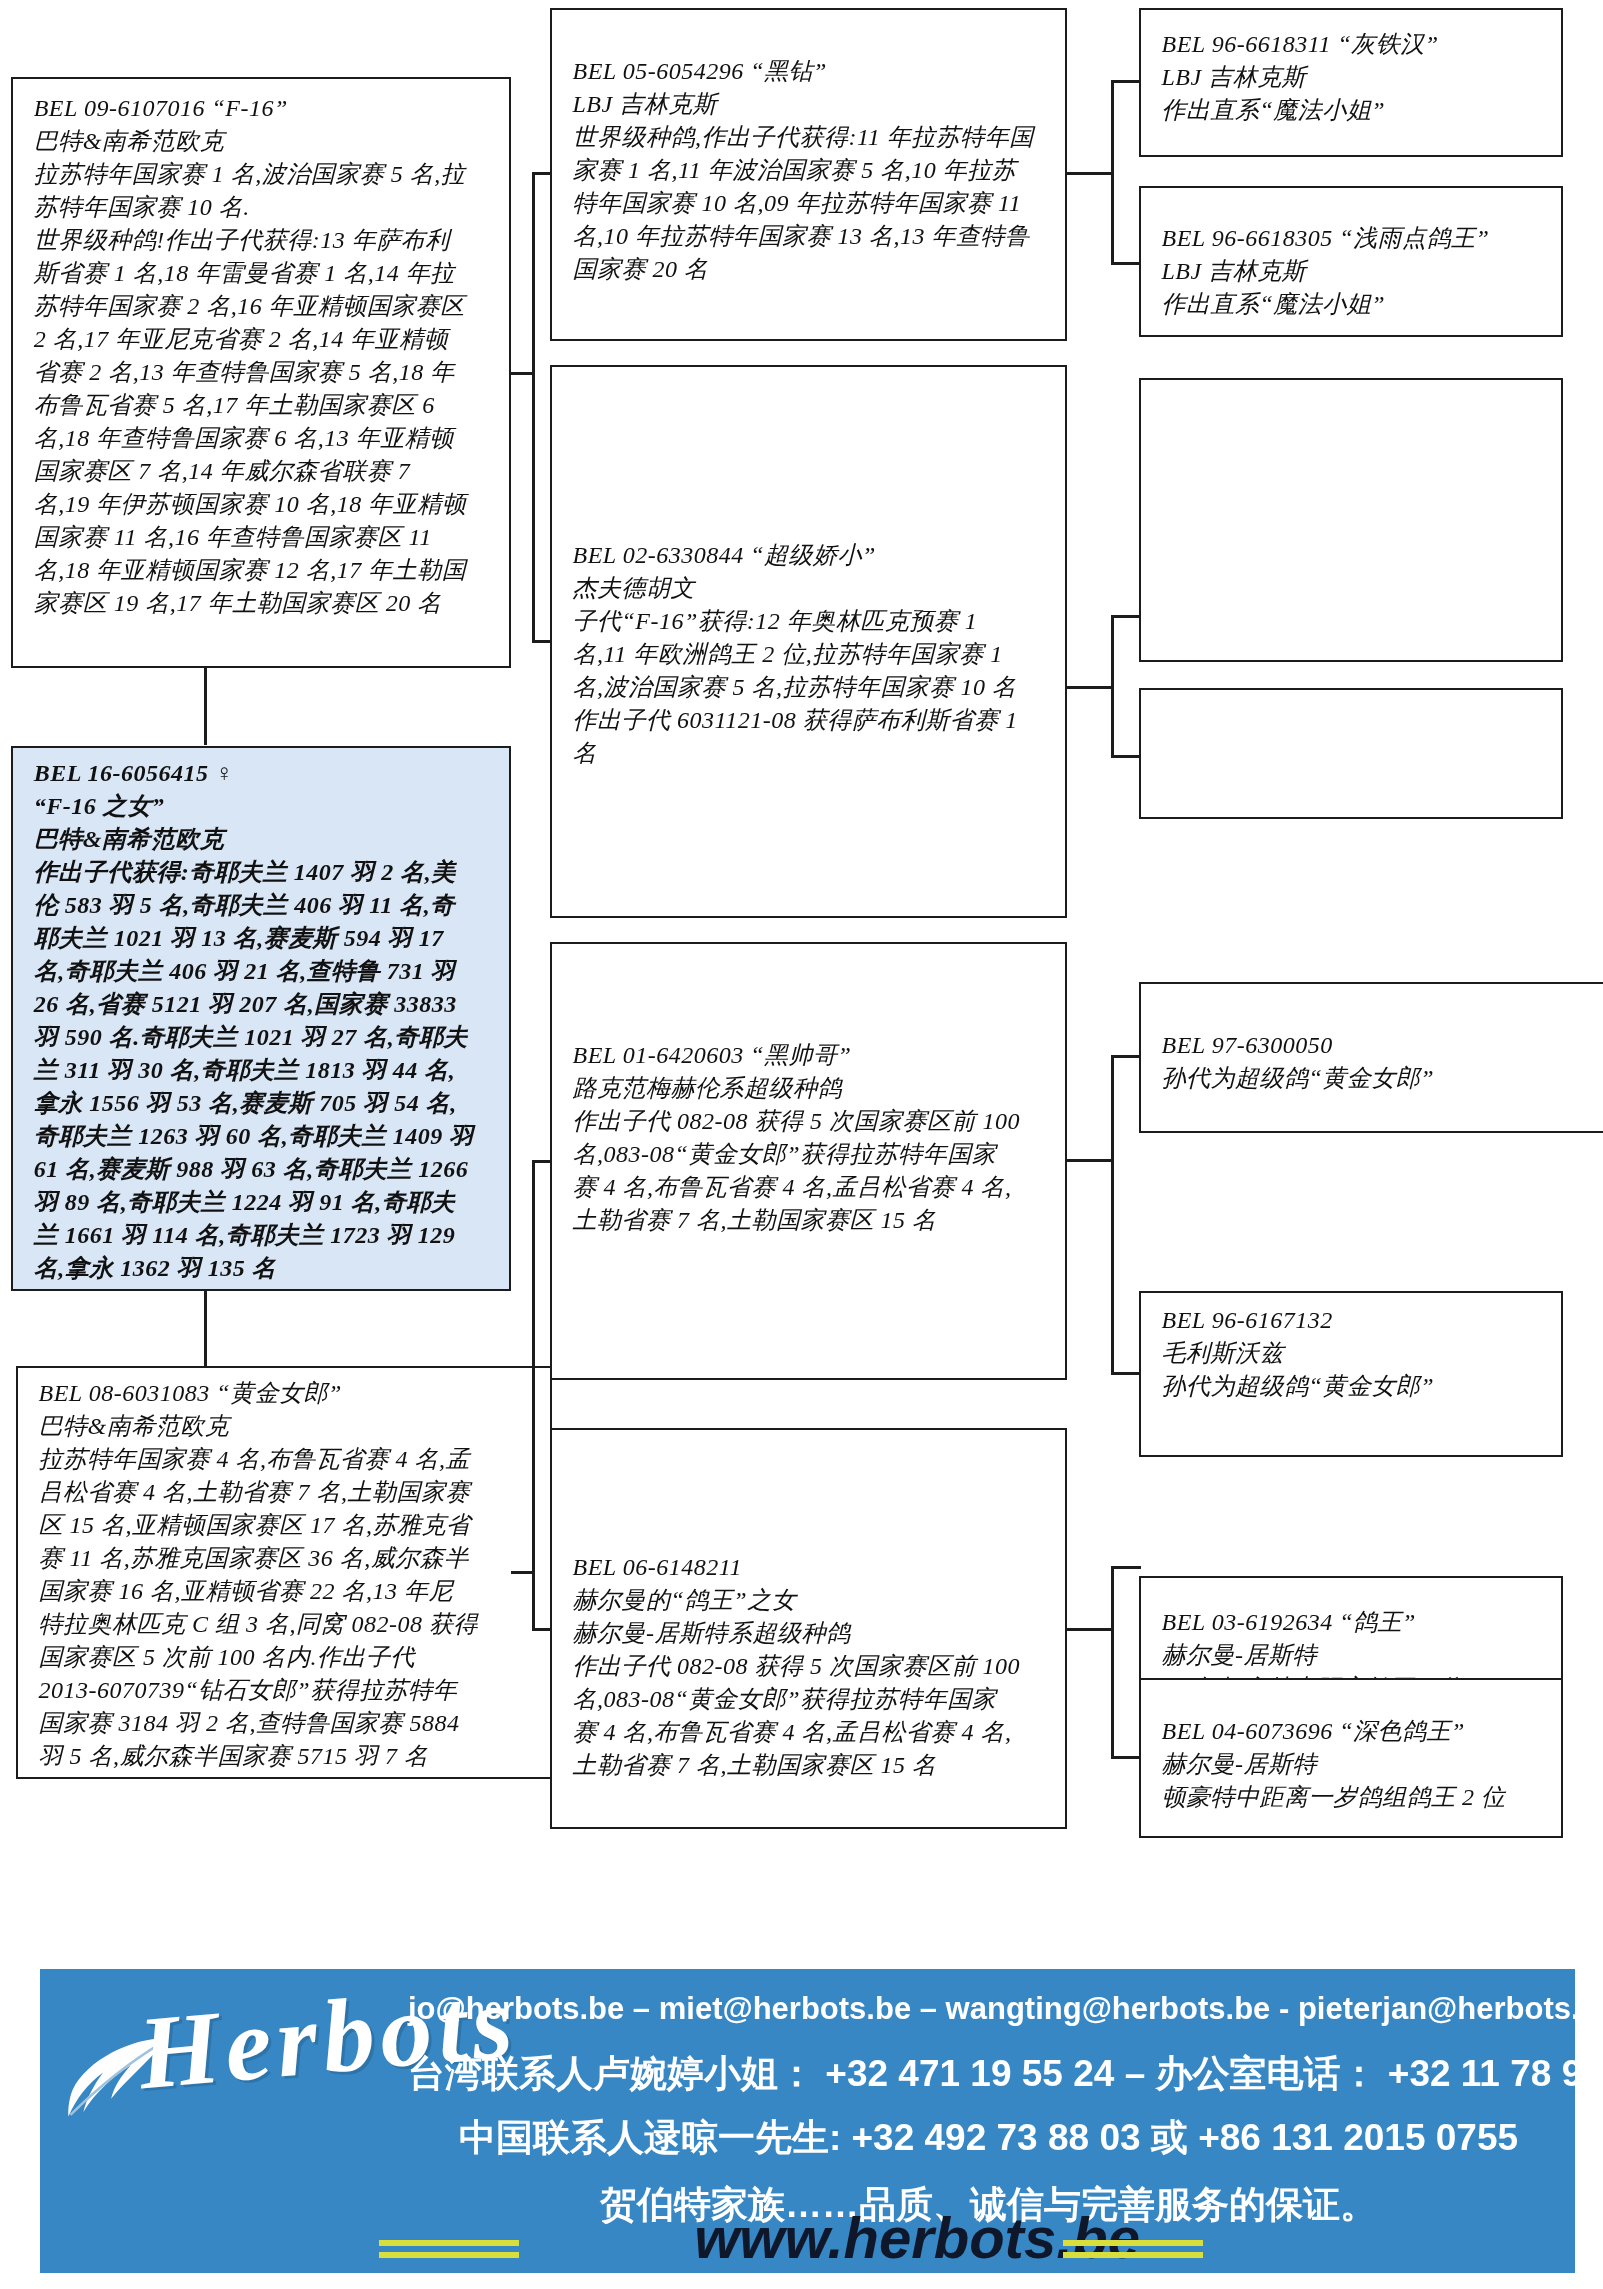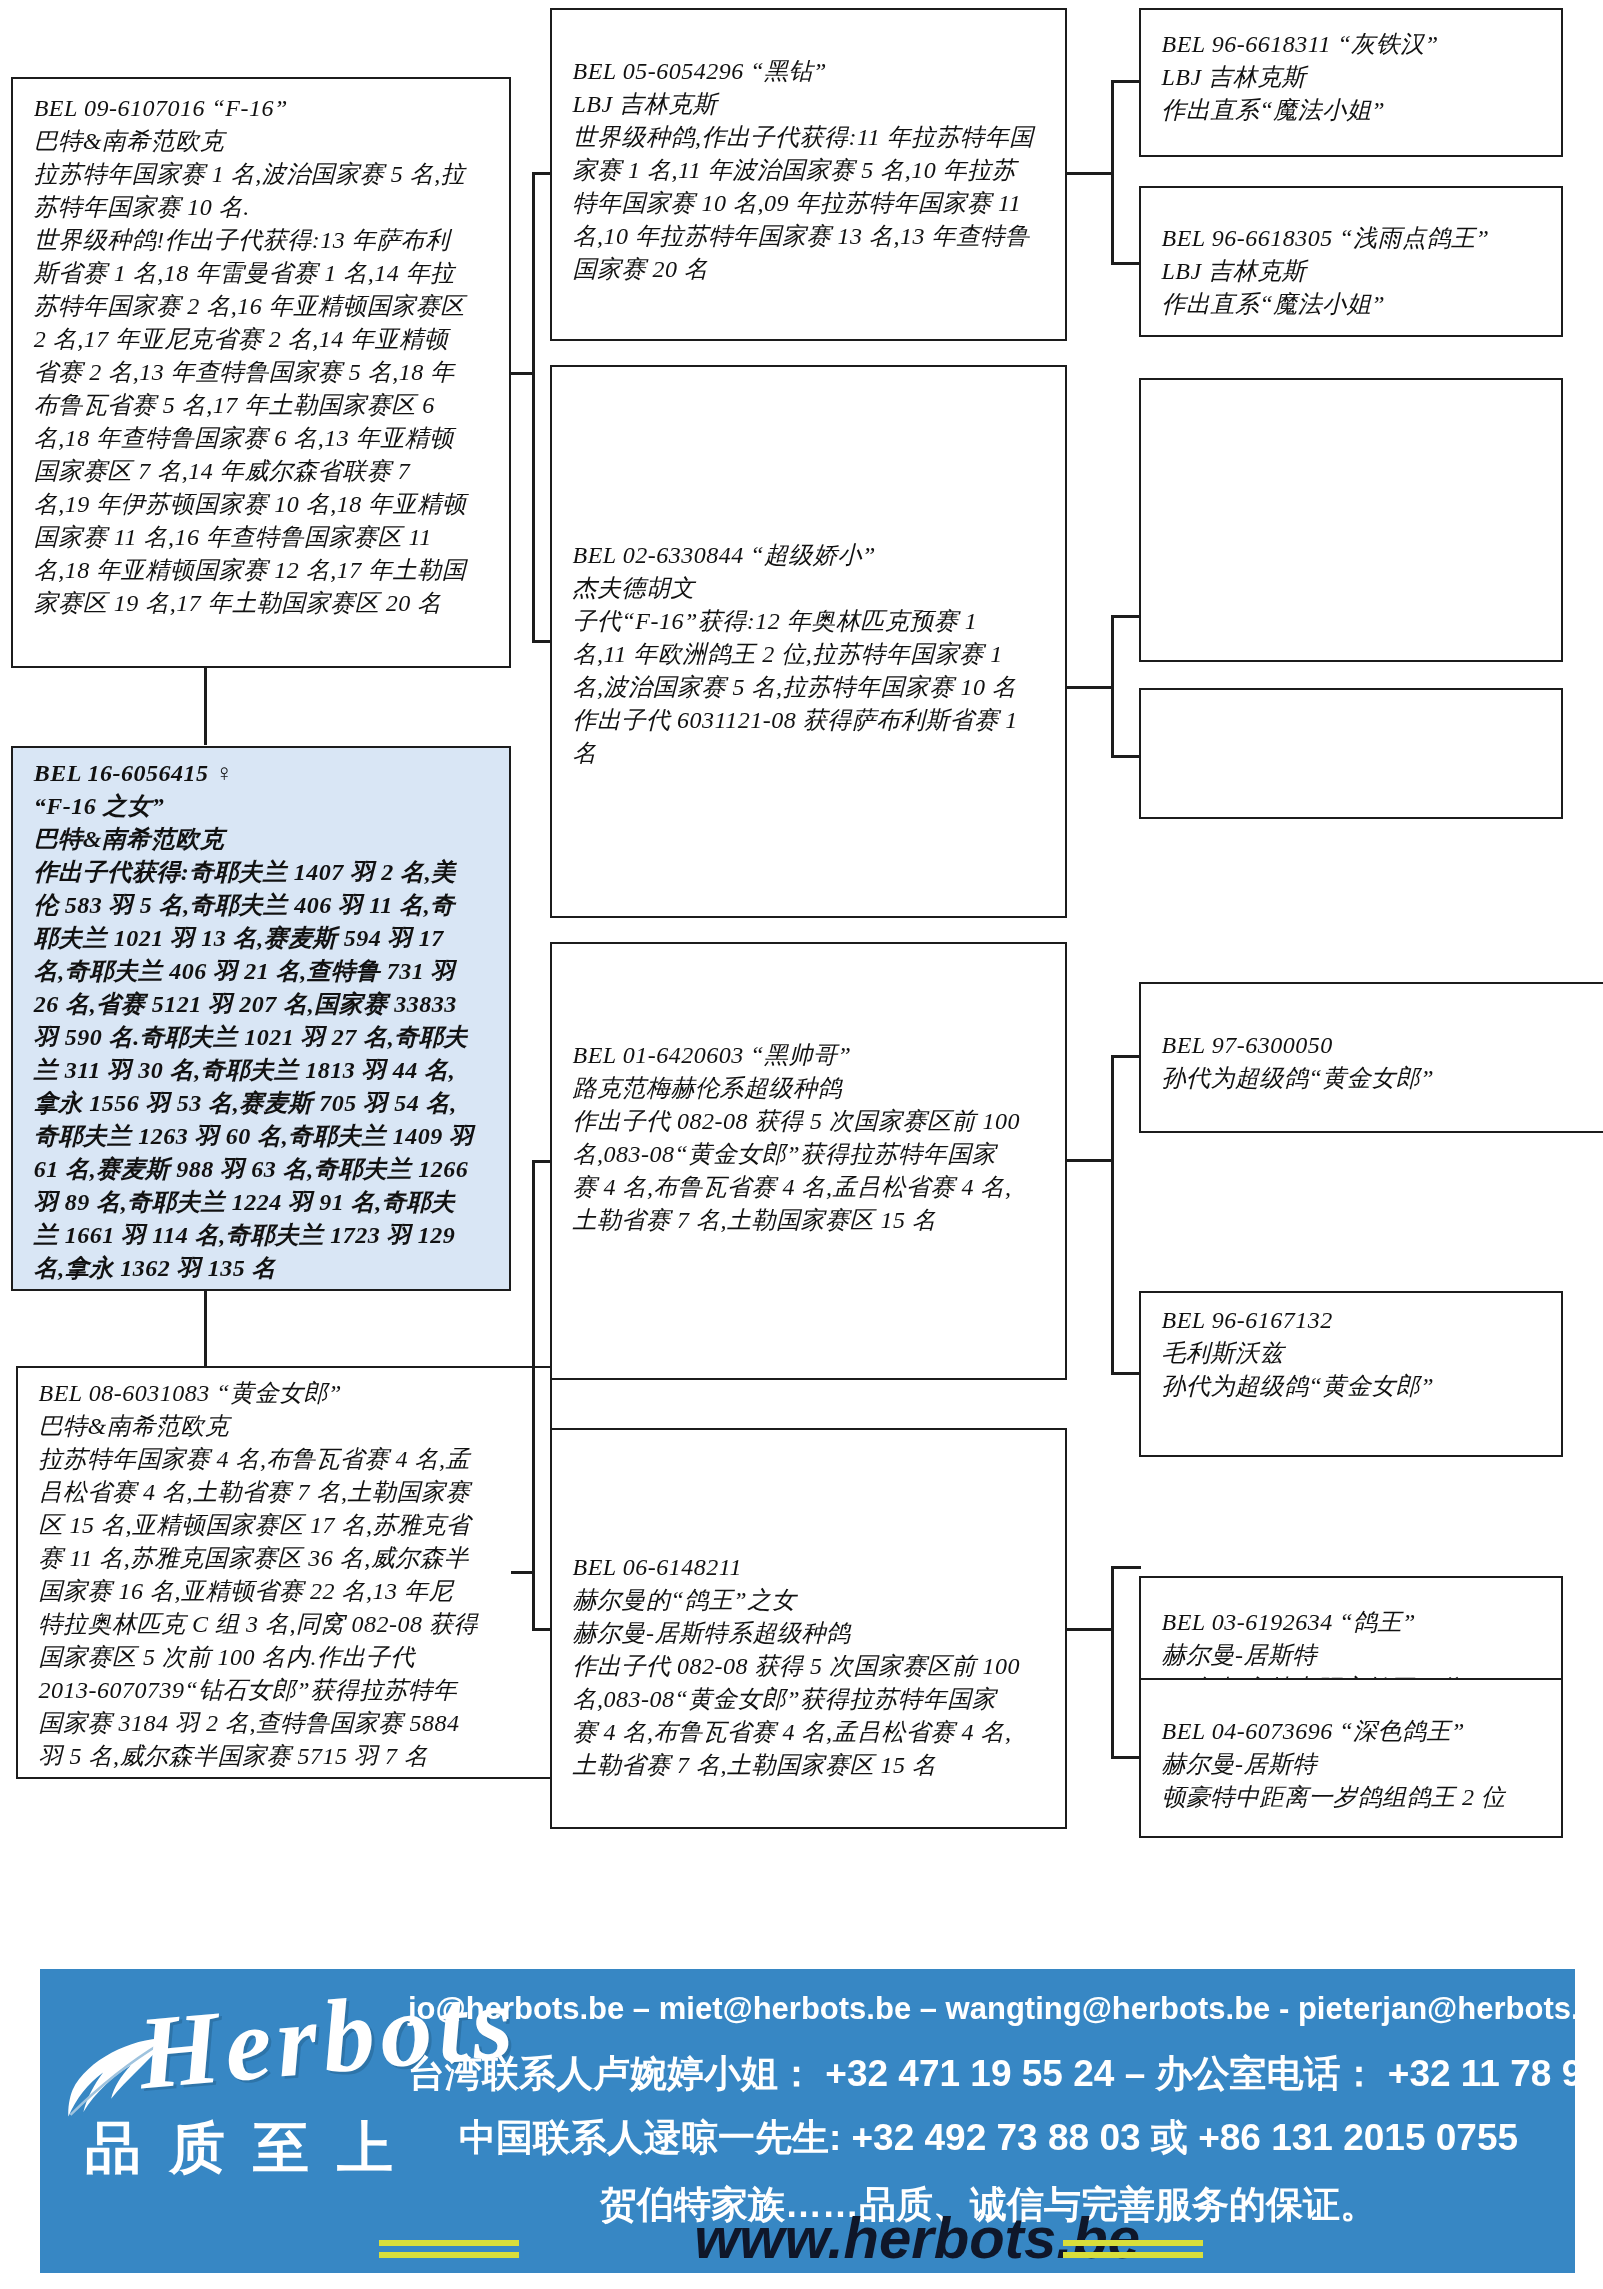--- a/index.html
+++ b/index.html
@@ -229,21 +229,20 @@
 
     <span class="logo-feather">
       <svg width="121" height="67" viewBox="0 0 100 56">
         <path d="M96 6 C68 0 28 10 11 32 C7 38 4 46 3 53 C13 39 24 30 39 23 C30 31 21 41 16 52 C29 38 48 27 63 22 C53 29 45 37 41 46 C57 33 78 22 90 12 Z" fill="#ffffff"></path>
         <path d="M5 52 C30 36 60 20 92 9" stroke="#9fc3de" stroke-width="2" fill="none"></path>
       </svg>
     </span>
 
     <div class="logo-text">Herbots</div>
 
-    <div class="tagline">品质至上</div>
 
     <div class="b-line b-email">jo@herbots.be – miet@herbots.be – wangting@herbots.be - pieterjan@herbots.be</div>
 
     <div class="b-line b-taiwan">台湾联系人卢婉婷小姐： +32 471 19 55 24 – 办公室电话： +32 11 78 91 90</div>
 
     <div class="b-line b-china">中国联系人逯晾一先生: +32 492 73 88 03 或 +86 131 2015 0755</div>
 
     <div class="b-line b-slogan">贺伯特家族……品质、诚信与完善服务的保证。</div>
 
     <div class="dbl dbl-left">

